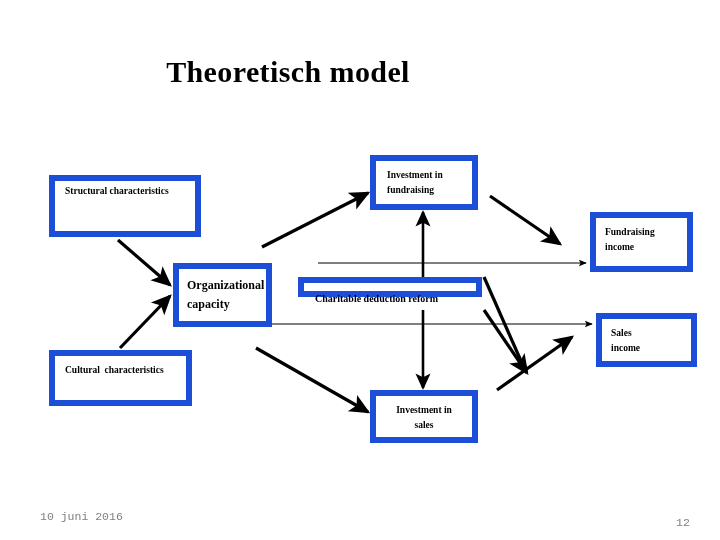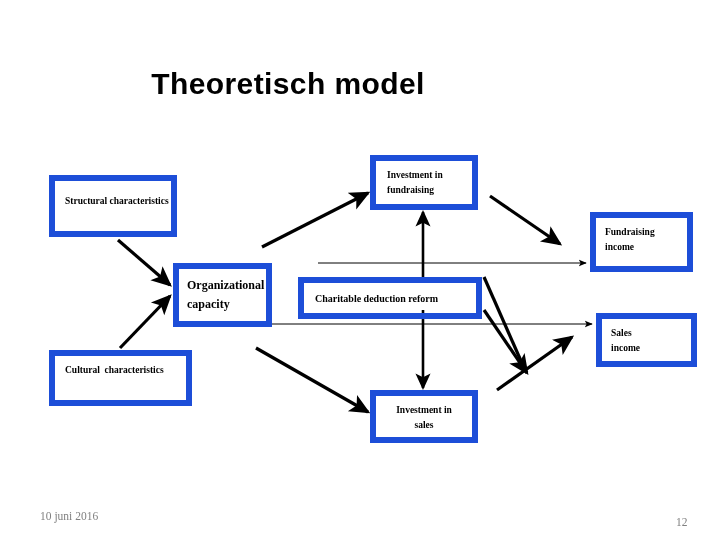--- a/index.html
+++ b/index.html
@@ -12,65 +12,65 @@
     width: 720px;
     height: 540px;
     background: #ffffff;
     overflow: hidden;
     font-family: "Liberation Serif", "DejaVu Serif", serif;
     color: #000000;
   }
   #slide-title {
     position: absolute;
     left: 0;
-    top: 67px;
+    top: 55px;
     width: 576px;
     text-align: center;
     font-size: 30px;
     font-weight: bold;
     letter-spacing: 0.4px;
     color: #000000;
-    font-family: Liberation Sans, sans-serif;
+    font-family: Liberation Serif, serif;
   }
   .node {
     position: absolute;
     border: 6px solid #1d4ed8;
     background: transparent;
     box-sizing: border-box;
     z-index: 3;
   }
   .node .label {
     display: block;
     font-weight: bold;
     line-height: 1.55;
     white-space: pre;
   }
   .node.small .label { font-size: 9.5px; }
   .node.mid .label   { font-size: 10px; }
   .node.big .label   { font-size: 12px; }
 
   
   #node-structural {
-    left: 49px; top: 175px; width: 128px; height: 62px;
-    padding: 13px 0 0 10px;
+    left: 49px; top: 175px; width: 152px; height: 62px;
+    padding: 3px 0 0 10px;
   }
   #node-cultural {
     left: 49px; top: 350px; width: 143px; height: 56px;
     padding: 7px 0 0 10px;
   }
   #node-orgcap {
     left: 173px; top: 263px; width: 99px; height: 64px;
     padding: 7px 16px 0 8px;
   }
   #node-invfund {
     left: 370px; top: 155px; width: 108px; height: 55px;
     padding: 7px 0 0 11px;
   }
   #node-charitable {
-    left: 298px; top: 277px; width: 184px; height: 42px;
+    left: 298px; top: 277px; width: 184px; height: 20px;
     padding: 8px 8px 0 11px;
   }
   #node-invsales {
     left: 370px; top: 390px; width: 108px; height: 53px;
     padding: 7px 0 0 0;
     text-align: center;
   }
   #node-fundincome {
     left: 590px; top: 212px; width: 103px; height: 60px;
     padding: 7px 0 0 9px;
@@ -84,21 +84,21 @@
     position: absolute;
     left: 0; top: 0;
     width: 720px; height: 540px;
     z-index: 2;
   }
 
   .footer-text {
     position: absolute;
     color: #808080;
     font-size: 11.5px;
-    font-family: Liberation Serif, serif;
+    font-family: Liberation Mono, monospace;
     white-space: nowrap;
   }
   #footer-date  { left: 40px;  top: 510px; }
   #footer-event { left: 278px; top: 510px; }
   #footer-page  { left: 676px; top: 516px; }
 </style>
 </head>
 <body>
 
 <div id="slide">

